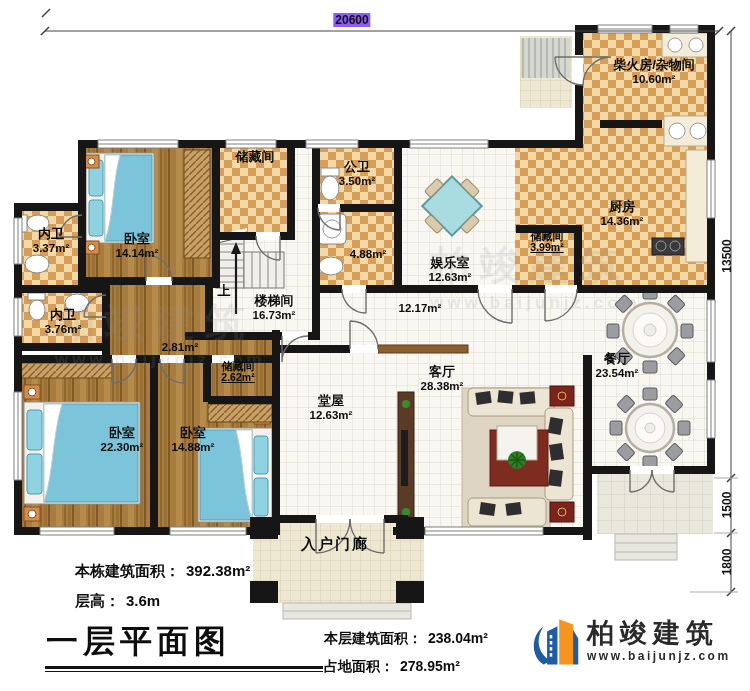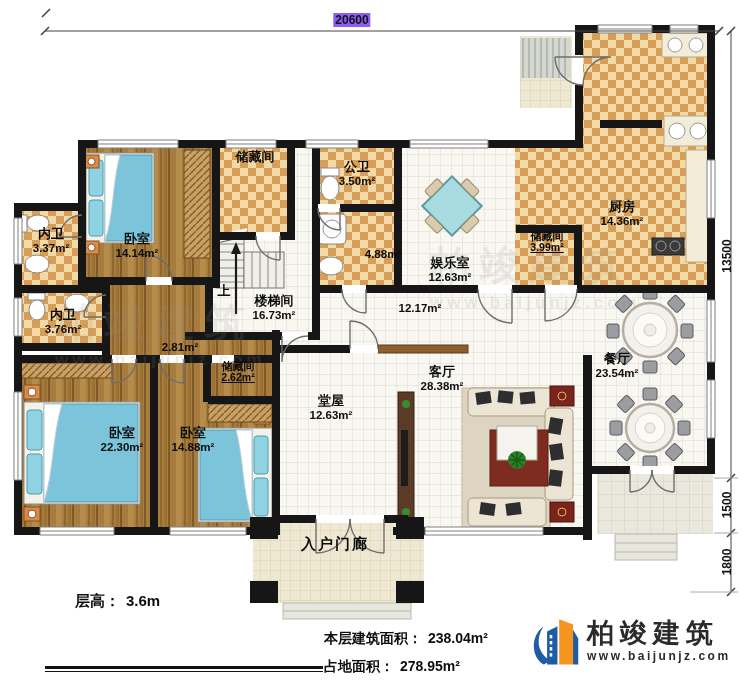--- a/index.html
+++ b/index.html
@@ -422,27 +422,31 @@
   </div>
 
   <div class="plan-label" style="left:255px; top:150px;">
       <span class="nm">储藏间</span>
       <span class="ar"></span>
     </div>
   <div class="plan-label" style="left:357px; top:160px;">
       <span class="nm">公卫</span>
       <span class="ar">3.50m²</span>
     </div>
-  <div class="plan-label" style="left:383px; top:248px;">
+  <div class="plan-label" style="left:368px; top:248px;">
       <span class="nm"></span>
       <span class="ar">4.88m²</span>
     </div>
   <div class="plan-label" style="left:450px; top:256px;">
       <span class="nm">娱乐室</span>
       <span class="ar">12.63m²</span>
+    </div>
+  <div class="plan-label" style="left:654px; top:58px;">
+      <span class="nm">柴火房/杂物间</span>
+      <span class="ar">10.60m²</span>
     </div>
   <div class="plan-label" style="left:622px; top:200px;">
       <span class="nm">厨房</span>
       <span class="ar">14.36m²</span>
     </div>
   <div class="plan-label sm" style="left:547px; top:230px;">
       <span class="nm">储藏间</span>
       <span class="ar">3.99m²</span>
     </div>
   <div class="plan-label" style="left:617px; top:352px;">
@@ -499,23 +503,27 @@
     </div>
   <div class="plan-label" style="left:224px; top:284px;">
       <span class="nm">上</span>
     </div>
 
   <div class="dim" style="left:352px; top:20px;">20600</div>
   <div class="dim vert" style="left:727px; top:256px;">13500</div>
   <div class="dim vert" style="left:727px; top:505px;">1500</div>
   <div class="dim vert" style="left:727px; top:562px;">1800</div>
 
+  <div class="info-line" style="left:75px; top:562px;">
+    <span>本栋建筑面积：</span><span class="val">392.38m²</span>
+  </div>
   <div class="info-line" style="left:75px; top:592px;">
     <span>层高：</span><span class="val">3.6m</span>
   </div>
+  <div id="main-title">一层平面图</div>
   <div id="title-underline"></div>
   <div class="info-line small" style="left:324px; top:630px;">
     <span>本层建筑面积：</span><span class="val">238.04m²</span>
   </div>
   <div class="info-line small" style="left:324px; top:658px;">
     <span>占地面积：</span><span class="val">278.95m²</span>
   </div>
 
   <div id="logo">
     <svg width="52" height="58" viewBox="0 0 60 66" xmlns="http://www.w3.org/2000/svg">

